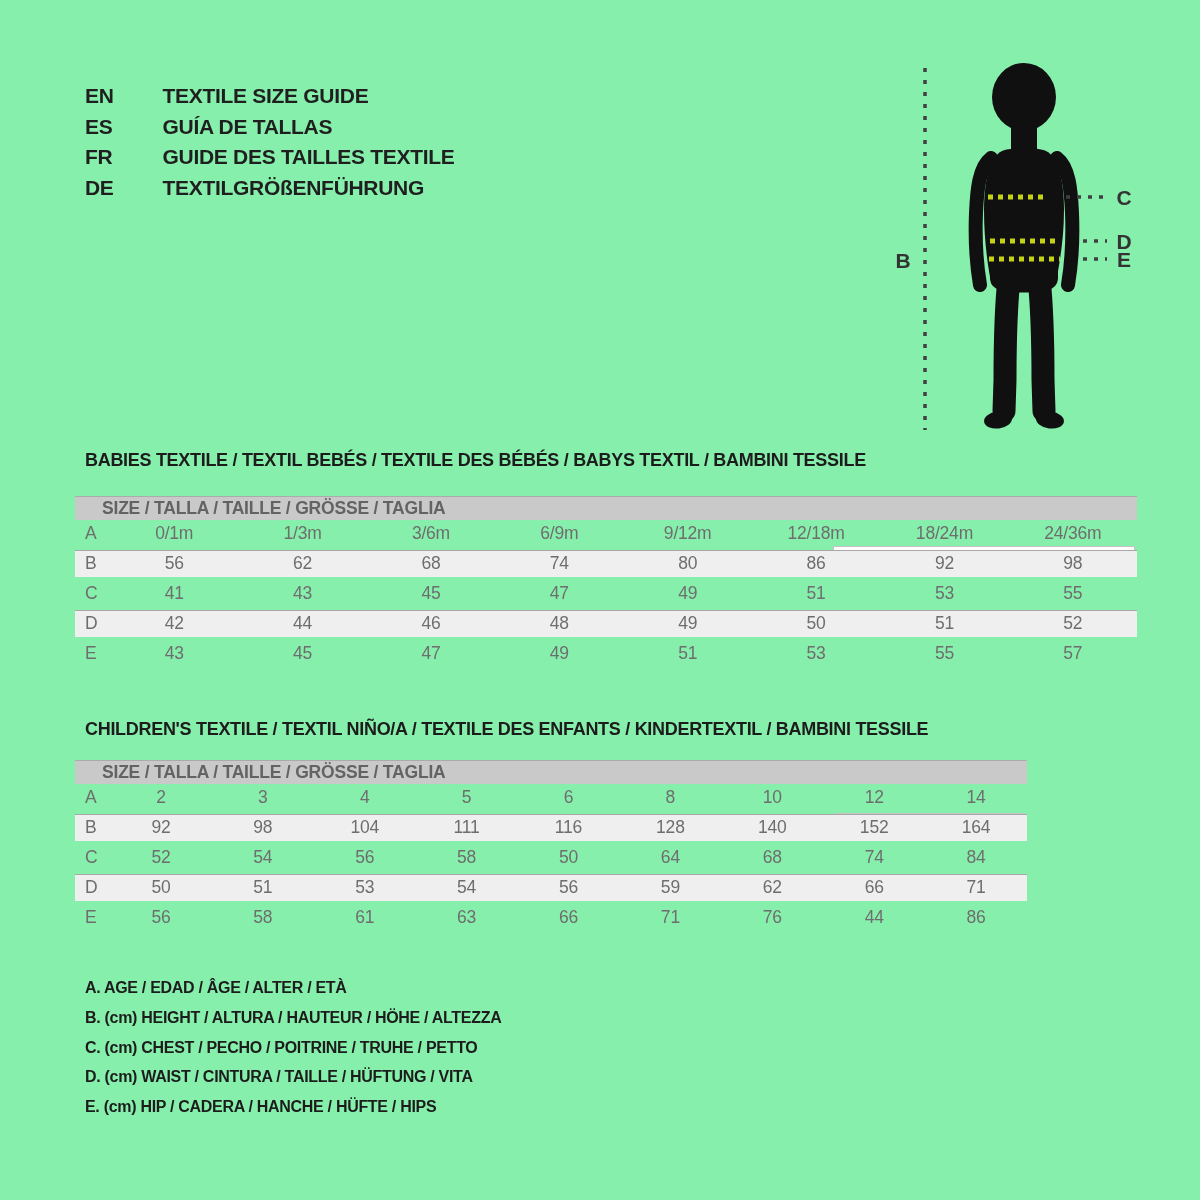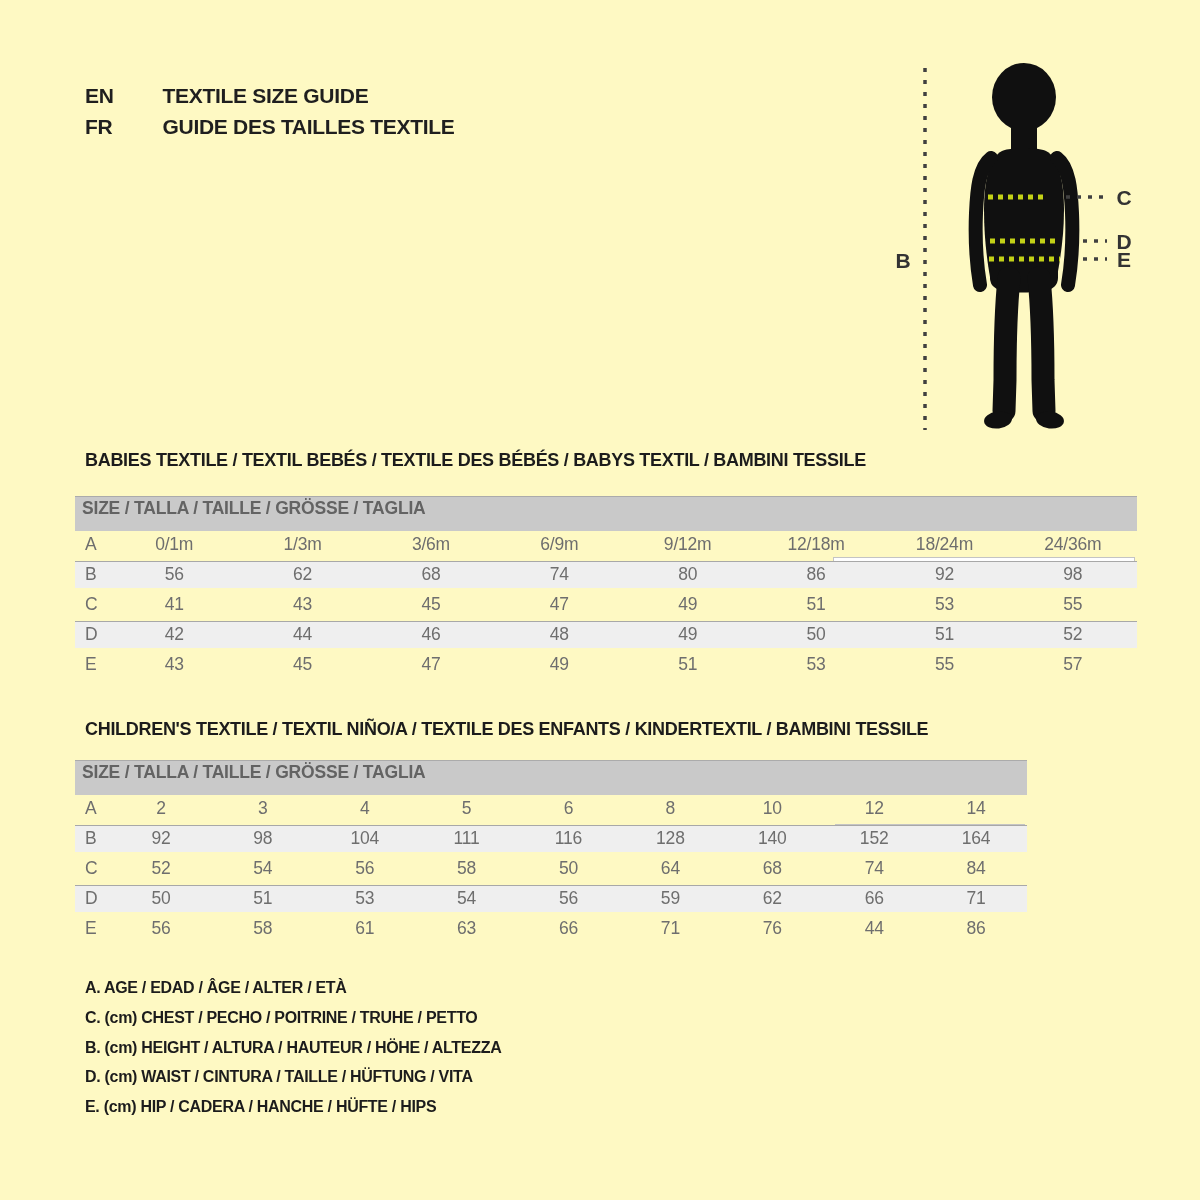--- a/index.html
+++ b/index.html
@@ -1,18 +1,18 @@
 <!DOCTYPE html>
 <html><head>
 <meta charset="utf-8">
 <style>
   * { margin:0; padding:0; box-sizing:border-box; }
   html,body { background:#ffffff; }
   body { font-family:"Liberation Sans","DejaVu Sans",sans-serif; }
-  .page { position:relative; width:1200px; height:1200px; background:#fef9c3; overflow:hidden; }
+  .page { position:relative; width:1200px; height:1200px; background:#86efac; overflow:hidden; }
 
   
   .lang-block { position:absolute; left:85px; top:81px; }
   .lang-row { height:30.7px; line-height:30.7px; font-size:21px; font-weight:700;
               color:#1f1f1f; letter-spacing:-0.3px; white-space:nowrap; }
   .lang-code { display:inline-block; width:72px; }
 
   
   .figure { position:absolute; left:880px; top:45px; width:320px; height:415px; }
   .figure text { font-family:"Liberation Sans","DejaVu Sans",sans-serif; font-weight:700;
@@ -21,21 +21,21 @@
   
   .sec-heading { position:absolute; left:85px; font-size:18px; font-weight:700;
                  color:#1c1c1c; letter-spacing:-0.3px; white-space:nowrap; }
   .h-babies { top:450px; }
   .h-children { top:719px;text-align:center; }
 
   
   .size-table { position:absolute; left:75px; }
   .t-babies { top:496px; width:1062px; }
   .t-children { top:760px; width:952px; }
-  .tband { height:35px; line-height:25px; padding-left:7px;
+  .tband { height:24px; line-height:25px; padding-left:27px;
            background:linear-gradient(to bottom,#ababab 0,#ababab 1px,#c9c9c9 1px,#c9c9c9 100%);
            color:#636363; font-size:17.5px; font-weight:700; letter-spacing:-0.2px;
            position:relative; z-index:1; }
   .rows { position:relative; }
   .trow { display:grid; height:30px; line-height:27px; position:relative; z-index:1;
           color:#6e6e6e; font-size:17.5px; letter-spacing:-0.2px; }
   .trow.shaded { background:linear-gradient(to bottom,#a8a8a8 0,#a8a8a8 1px,#efefef 1px,#efefef 27px,rgba(0,0,0,0) 27px); }
   .rlabel { padding-left:10px; text-align:left; }
   .cell { text-align:center; }
   .hl-box { position:absolute; background:#ffffff; border:1px solid #c4c4c4; z-index:0; }
@@ -51,22 +51,30 @@
 <body>
 
 <div class="page">
 
   <div class="lang-block">
     <div class="lang-row">
       <span class="lang-code">EN</span>
       <span class="lang-label">TEXTILE SIZE GUIDE</span>
     </div>
     <div class="lang-row">
+      <span class="lang-code">ES</span>
+      <span class="lang-label">GUÍA DE TALLAS</span>
+    </div>
+    <div class="lang-row">
       <span class="lang-code">FR</span>
       <span class="lang-label">GUIDE DES TAILLES TEXTILE</span>
+    </div>
+    <div class="lang-row">
+      <span class="lang-code">DE</span>
+      <span class="lang-label">TEXTILGRÖßENFÜHRUNG</span>
     </div>
   </div>
 
   <svg class="figure" viewBox="0 0 320 415">
 
     <g stroke="none" fill="#101010">
       <ellipse cx="144" cy="52" rx="32" ry="34"></ellipse>
       <rect x="131" y="72" width="26" height="36"></rect>
       <path d="M104,165 C104,135 110,112 122,106 C130,102 158,102 166,106 C178,112 184,135 184,165
                C184,192 180,215 177,232 L175,240 C157,250 129,250 112,240 L110,232
@@ -224,19 +232,19 @@
           <div class="cell">71</div>
           <div class="cell">76</div>
           <div class="cell">44</div>
           <div class="cell">86</div>
         </div>
       </div>
   </div>
 
   <div class="legend">
     <div class="legend-row">A. AGE / EDAD / ÂGE / ALTER / ETÀ</div>
+    <div class="legend-row">B. (cm) HEIGHT / ALTURA / HAUTEUR / HÖHE / ALTEZZA</div>
     <div class="legend-row">C. (cm) CHEST / PECHO / POITRINE / TRUHE / PETTO</div>
-    <div class="legend-row">B. (cm) HEIGHT / ALTURA / HAUTEUR / HÖHE / ALTEZZA</div>
     <div class="legend-row">D. (cm) WAIST / CINTURA / TAILLE / HÜFTUNG / VITA</div>
     <div class="legend-row">E. (cm) HIP / CADERA / HANCHE / HÜFTE / HIPS</div>
   </div>
 
 </div>
 
 </body></html>

